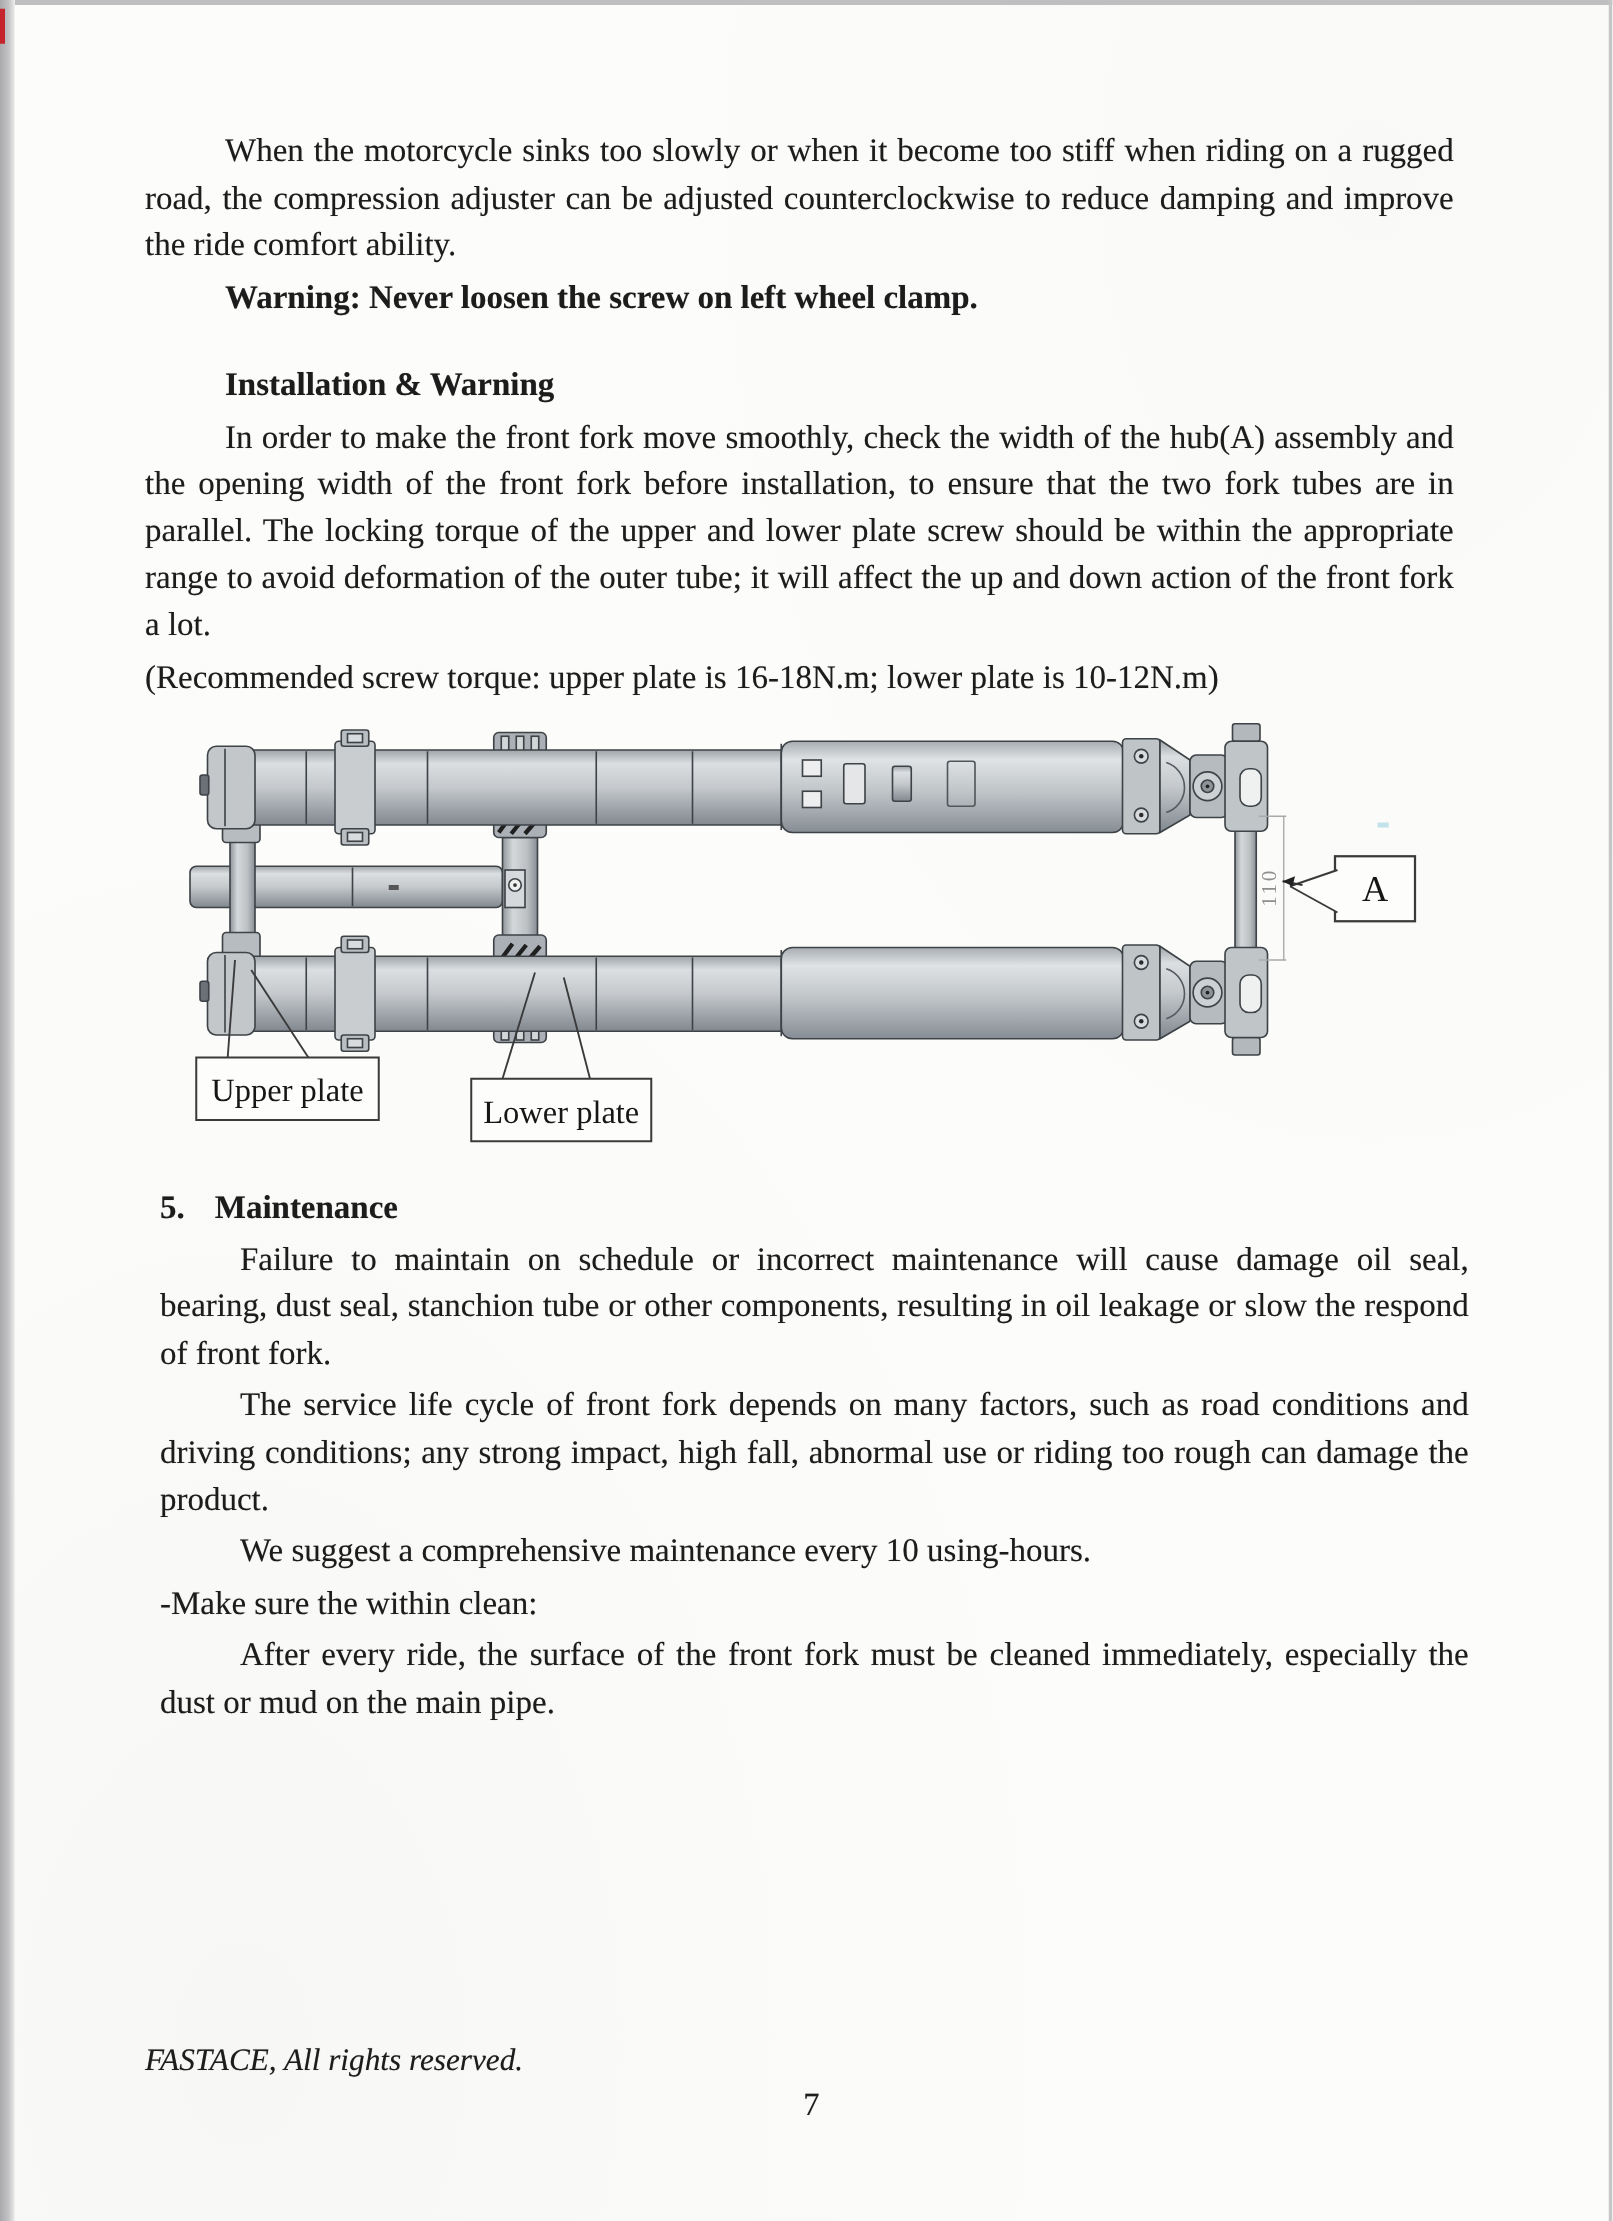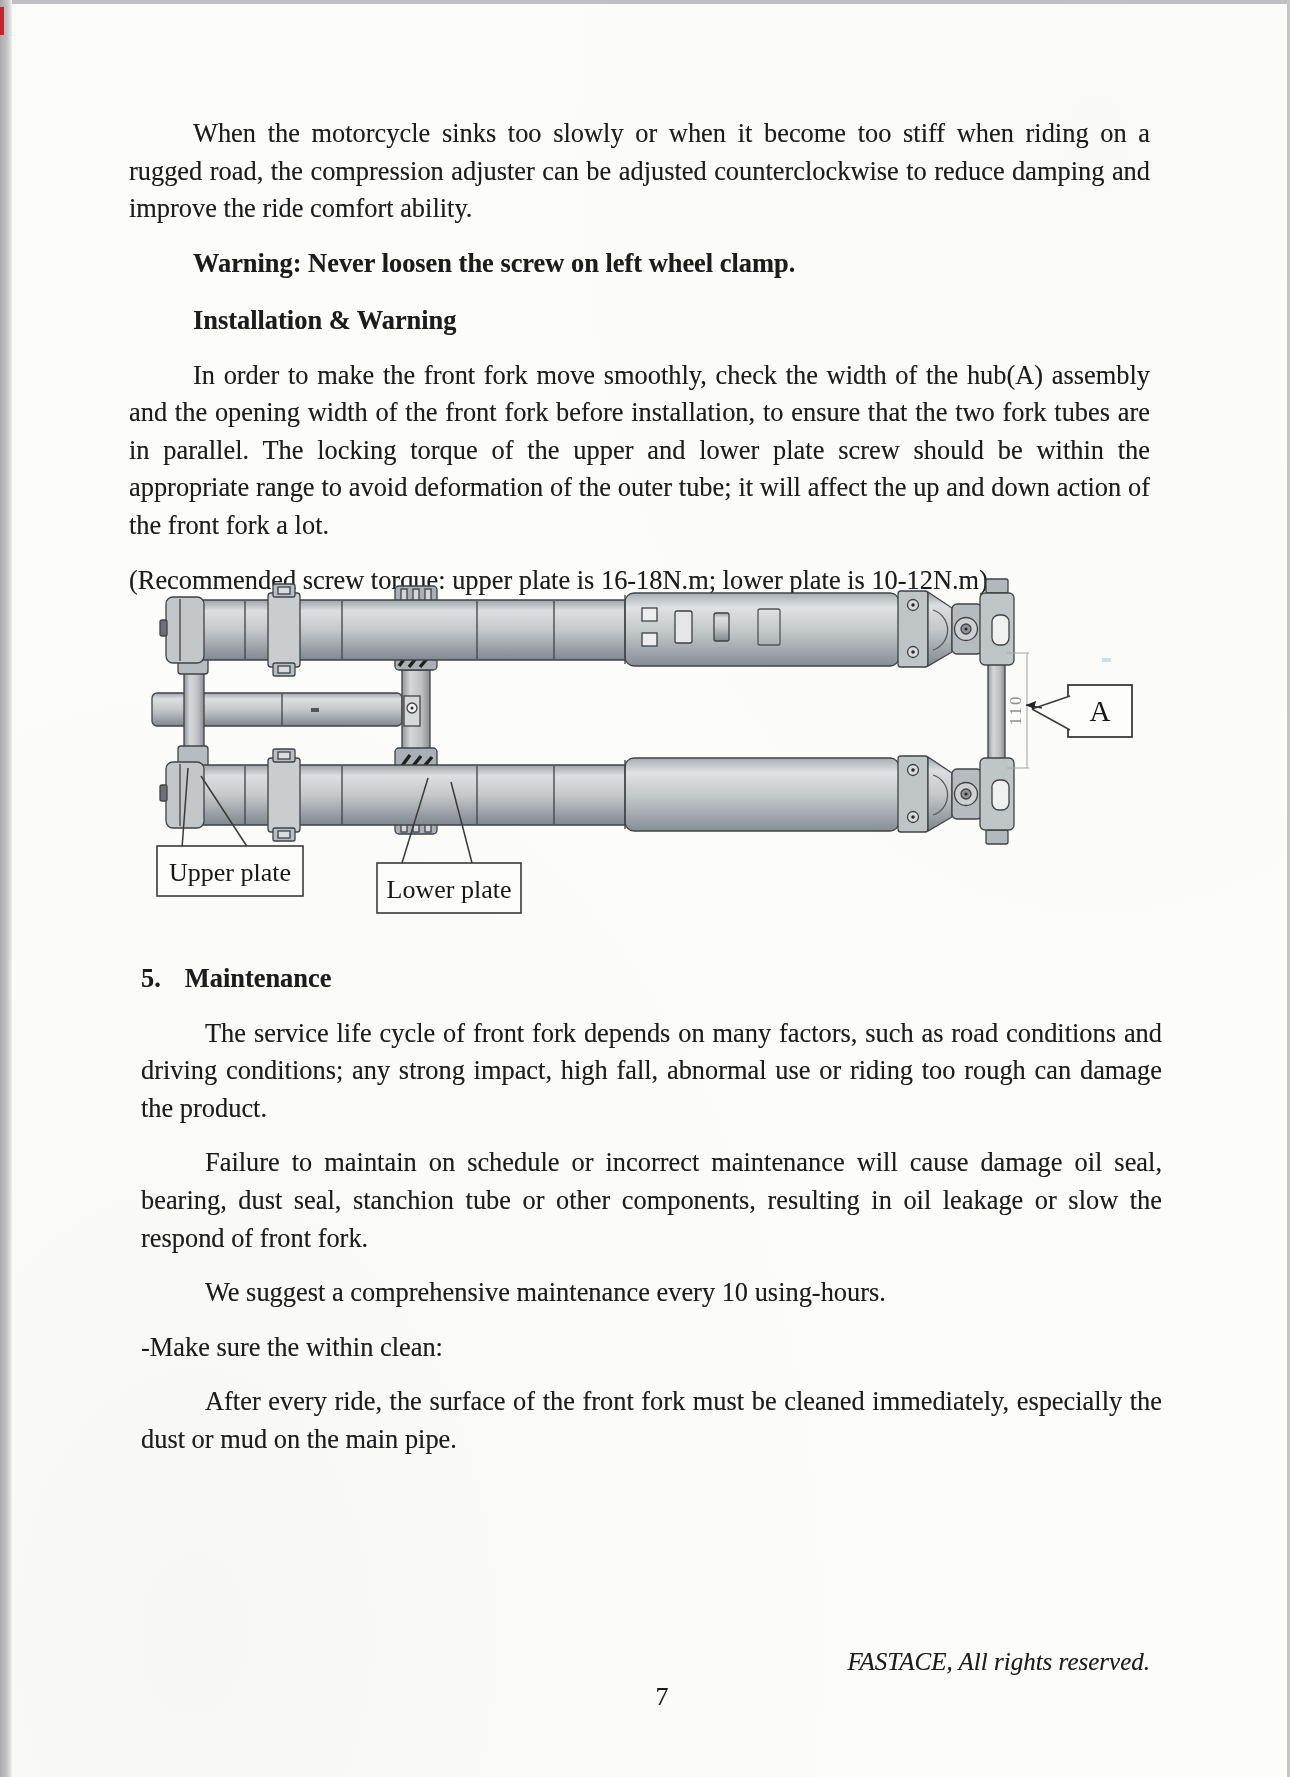--- a/index.html
+++ b/index.html
@@ -13,36 +13,36 @@
     color:#1c1c1c;
   }
   
   .edge-top{position:absolute;left:0;top:0;width:1290px;height:4px;background:#bfbfc1;}
   .edge-left{position:absolute;left:0;top:0;width:12px;height:1777px;
     background:linear-gradient(90deg,#a9a9ab 0%,#c2c2c4 55%,#e3e3e3 90%,#f4f4f2 100%);}
   .edge-right{position:absolute;right:0;top:0;width:3px;height:1777px;background:#c6c6c8;}
   .red-mark{position:absolute;left:0;top:7px;width:4px;height:28px;background:#c5242c;}
 
   .content{position:absolute;left:112px;top:0;width:1055px;}
-  p{margin:17px;font-size:26.4px;line-height:37.6px;text-align:justify;
+  p{margin:4px;font-size:26.4px;line-height:37.6px;text-align:justify;
     text-shadow:0 0 0.6px rgba(30,30,30,0.45);}
   .ind{text-indent:64px;}
   .bold{font-weight:bold;}
 
   .blk-intro{position:absolute;top:98px;left:0;width:1055px;}
   .blk-install{position:absolute;top:285px;left:0;width:1055px;}
   .blk-diagram{position:absolute;top:548px;left:0;width:1060px;height:395px;}
   .blk-maint{position:absolute;top:943px;left:12px;width:1055px;}
 
   .h-maint span.num{display:inline-block;}
   .h-maint span.word{margin-left:24px;}
 
   .fork-svg{position:absolute;left:18px;top:0;}
 
-  .rights{position:absolute;top:1630px;right:0;left:0;text-align:right;
+  .rights{position:absolute;top:1630px;right:0;left:0;text-align:left;
     font-style:italic;font-size:25px;line-height:30px;}
   .page-num{position:absolute;left:0;top:1664px;width:1290px;text-align:center;
     font-size:26px;line-height:32px;}
 </style>
 </head>
 <body>
 
 <div class="edge-top"></div>
 <div class="edge-left"></div>
 <div class="edge-right"></div>
@@ -227,22 +227,22 @@
         <line x1="272" y1="315" x2="298" y2="230" stroke="#3a3a3a" stroke-width="1.5"></line>
         <line x1="342" y1="315" x2="321" y2="234" stroke="#3a3a3a" stroke-width="1.5"></line>
         <rect x="247" y="315" width="144" height="50" fill="#fdfdfc" stroke="#3a3a3a" stroke-width="1.6"></rect>
         <text x="319" y="350" text-anchor="middle" font-size="26" fill="#161616" font-family="Liberation Serif, DejaVu Serif, serif">Lower plate</text>
       </g>
     </svg>
   </div>
 
   <div class="blk-maint">
     <p class="bold h-maint"><span class="num">5.</span><span class="word">Maintenance</span></p>
+    <p class="ind">Failure to maintain on schedule or incorrect maintenance will cause damage oil seal, bearing, dust seal, stanchion tube or other components, resulting in oil leakage or slow the respond of front fork.</p>
     <p class="ind">The service life cycle of front fork depends on many factors, such as road conditions and driving conditions; any strong impact, high fall, abnormal use or riding too rough can damage the product.</p>
-    <p class="ind">Failure to maintain on schedule or incorrect maintenance will cause damage oil seal, bearing, dust seal, stanchion tube or other components, resulting in oil leakage or slow the respond of front fork.</p>
     <p class="ind">We suggest a comprehensive maintenance every 10 using-hours.</p>
     <p>-Make sure the within clean:</p>
     <p class="ind">After every ride, the surface of the front fork must be cleaned immediately, especially the dust or mud on the main pipe.</p>
   </div>
 
   <p class="rights">FASTACE, All rights reserved.</p>
 </div>
 
 <p class="page-num">7</p>
 

